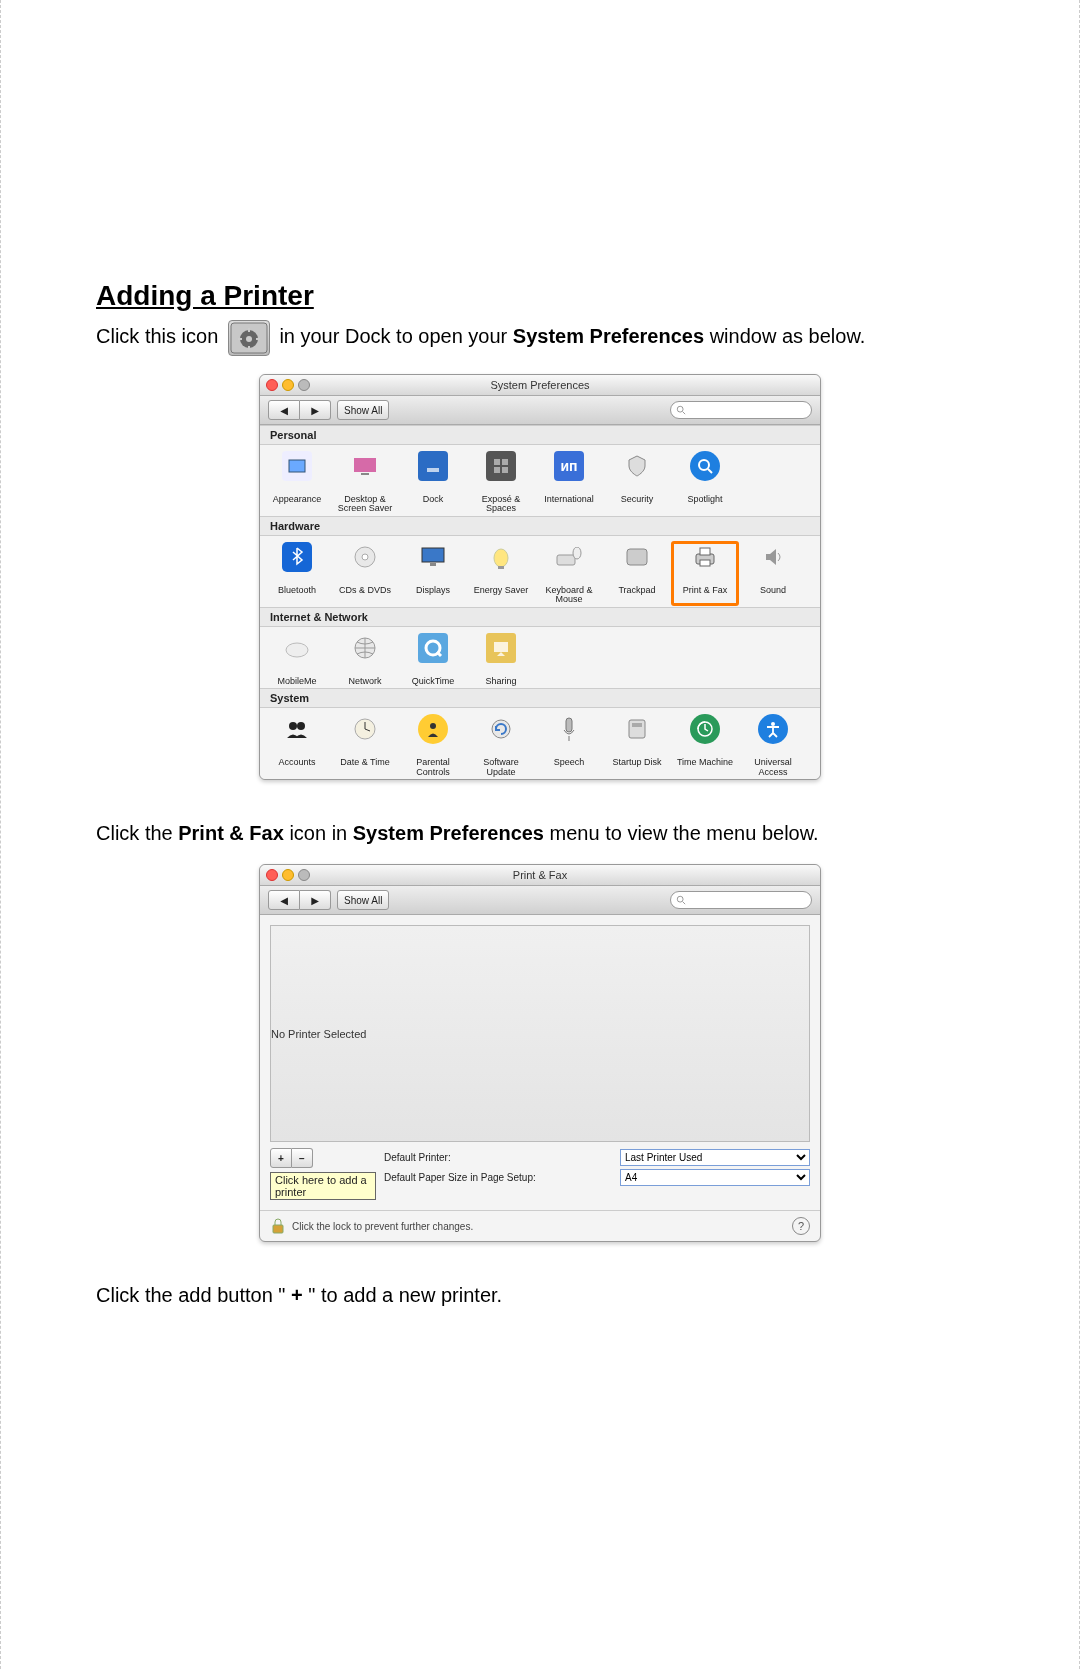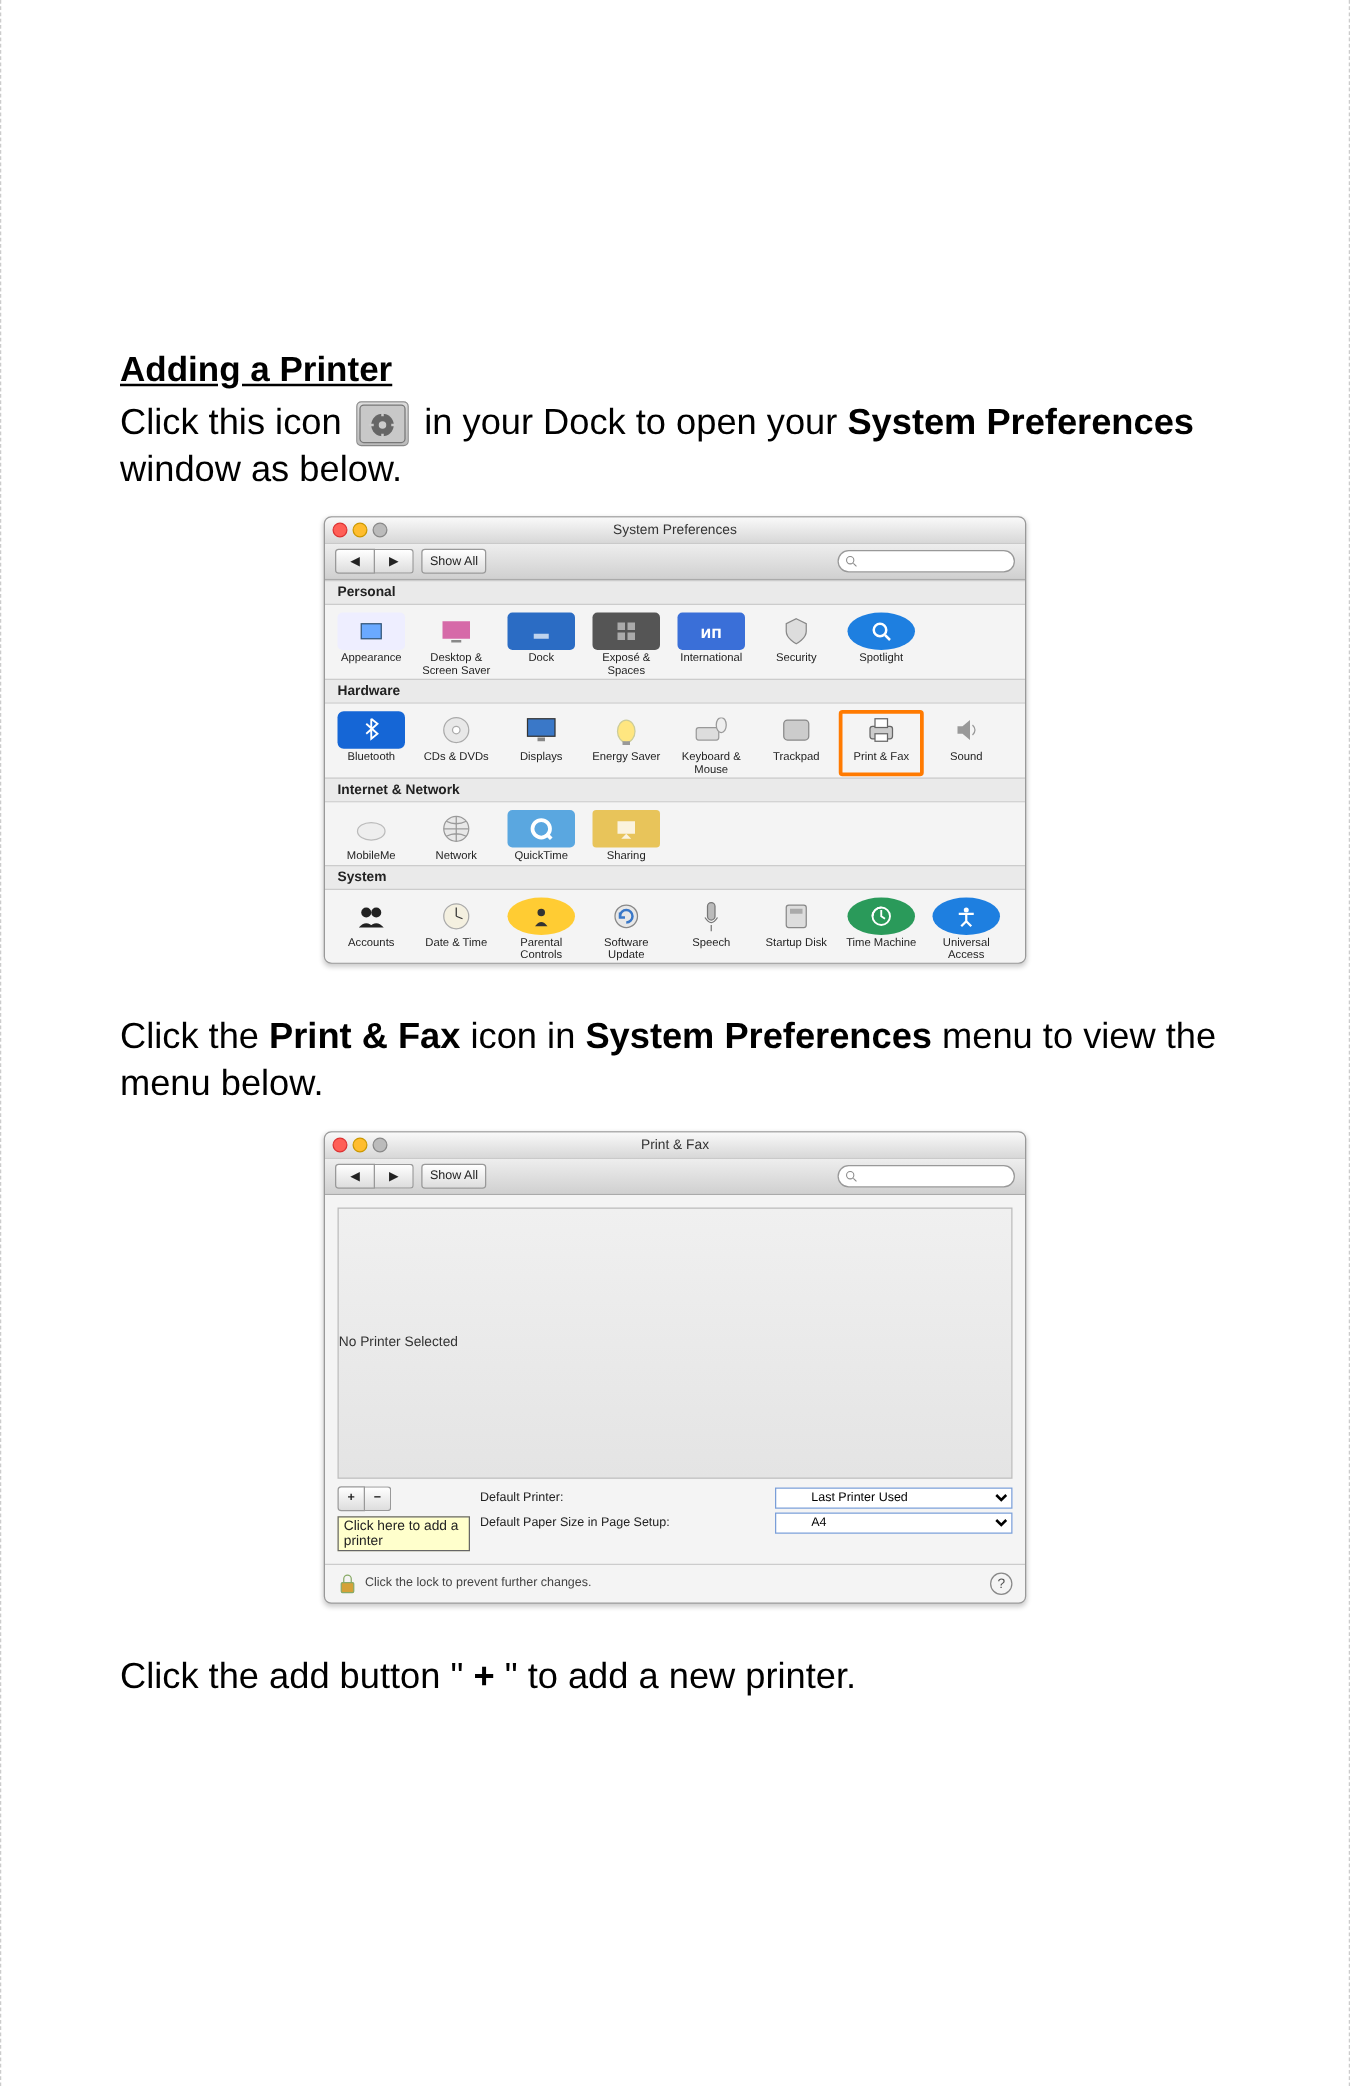--- a/index.html
+++ b/index.html
@@ -17,21 +17,21 @@
     border-right: 1px dashed #ccc;
     min-height: 1669px;
   }
   h2.title {
     font-size: 28px;
     font-weight: bold;
     text-decoration: underline;
     margin: 0 0 8px 0;
   }
   p.body {
-    font-size: 29px;
+    font-size: 20px;
     margin: 4px 0 18px 0;
     line-height: 1.3;
   }
   .inline-icon {
     display: inline-block;
     vertical-align: middle;
     width: 40px;
     height: 34px;
     background: linear-gradient(#ddd,#bbb);
     border: 1px solid #888;
@@ -129,23 +129,23 @@
   .pref-item {
     width:66px;
     display:flex;
     flex-direction:column;
     align-items:center;
     text-align:center;
     font-size:9px;
     line-height:1.05;
   }
   .pref-item .ico {
-    width:54px;height:30px;
+    width:30px;height:30px;
     border-radius:4px;
-    margin-bottom:2px;
+    margin-bottom:14px;
     display:flex;align-items:center;justify-content:center;
   }
   .pref-item.highlight {
     outline:3px solid #ff7a00;
     outline-offset:-2px;
     border-radius:2px;
   }
 
   
   .pf-body {
@@ -196,21 +196,21 @@
   .pf-settings {
     margin-top:4px;
     font-size:10px;
   }
   .pf-settings .row {
     display:flex; align-items:center; gap:6px; margin:3px 0;
   }
   .pf-settings .row label{ text-align:left; width:230px;}
   .pf-settings select{
     font-size:10px; width:190px; height:17px;
-    background:#fff; border:1px solid #7a9ed8;padding-left:24px;
+    background:#fff; border:1px solid #7a9ed8;
   }
   .lockbar {
     display:flex; align-items:center; gap:6px;
     padding:6px 10px;
     border-top:1px solid #ccc;
     font-size:10px; color:#444;
   }
   .lockbar .help {
     margin-left:auto;
     width:16px;height:16px;border-radius:50%;

